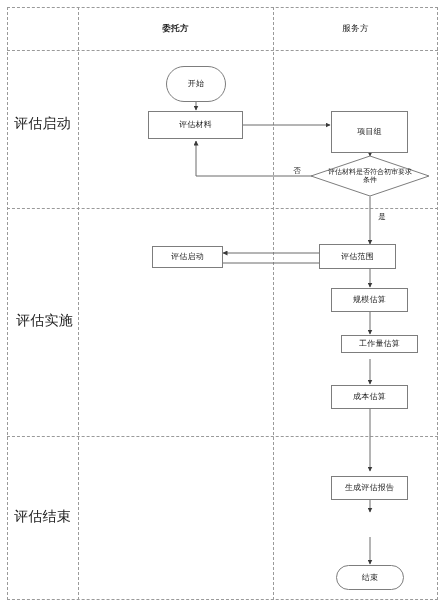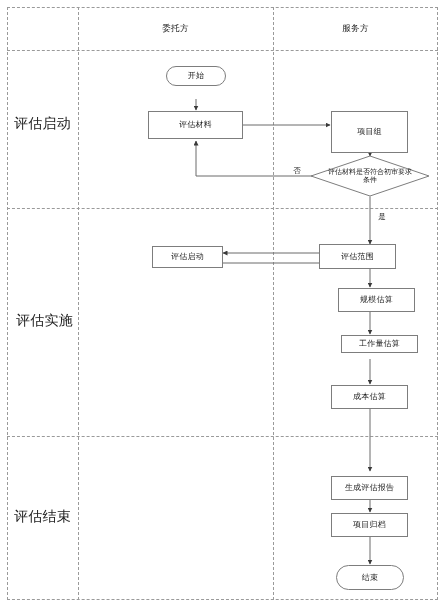--- a/index.html
+++ b/index.html
@@ -125,21 +125,21 @@
 
 <div id="canvas">
 
   <div class="lane-outline"></div>
   <div class="v-div" style="left:78px;"></div>
   <div class="v-div" style="left:273px;"></div>
   <div class="h-div" style="top:50px;"></div>
   <div class="h-div" style="top:208px;"></div>
   <div class="h-div" style="top:436px;"></div>
 
-  <div class="lane-head" style="left:78px; top:23px; width:195px;">委托方</div>
+  <div class="lane-head" style="left:78px; top:23px; width:195px;font-weight:bold;">委托方</div>
   <div class="lane-head" style="left:273px; top:23px; width:165px;">服务方</div>
 
   <div class="phase-label" style="left:7px; top:118px; width:71px;">评估启动</div>
   <div class="phase-label" style="left:9px; top:315px; width:71px;">评估实施</div>
   <div class="phase-label" style="left:7px; top:511px; width:71px;">评估结束</div>
 
   <svg id="svg-layer">
     <defs>
       <marker id="arrow" viewBox="0 0 10 10" refX="9" refY="5" markerWidth="5" markerHeight="5" orient="auto-start-reverse">
         <path d="M 0 0 L 10 5 L 0 10 z" fill="#3a3a3a"></path>
@@ -168,45 +168,44 @@
       <path d="M 370 359 L 370 384"></path>
 
       <path d="M 370 409 L 370 471"></path>
 
       <path d="M 370 496 L 370 512"></path>
 
       <path d="M 370 537 L 370 564"></path>
     </g>
   </svg>
 
-  <div class="node terminator" style="left:166px; top:66px; width:60px; height:20px;">开始</div>
+  <div class="node terminator" style="left:166px; top:66px; width:60px; height:36px;">开始</div>
 
   <div class="node" style="left:148px; top:111px; width:95px; height:28px;">评估材料</div>
 
   <div class="node" style="left:331px; top:111px; width:77px; height:42px;">项目组</div>
 
   <div class="diamond-wrap" style="left:311px; top:156px; width:118px; height:40px;">
     <svg width="118" height="40" viewBox="0 0 118 40">
       <polygon points="59,0 118,20 59,40 0,20" fill="#ffffff" stroke="#7d7d7d" stroke-width="1"></polygon>
     </svg>
     <div class="diamond-text">评估材料是否符合初审要求条件</div>
   </div>
 
   <div class="edge-label" style="left:290px; top:166px; width:12px;">否</div>
   <div class="edge-label" style="left:375px; top:212px; width:12px;">是</div>
 
   <div class="node" style="left:152px; top:246px; width:71px; height:22px;">评估启动</div>
 
   <div class="node" style="left:319px; top:244px; width:77px; height:25px;">评估范围</div>
 
-  <div class="node" style="left:331px; top:288px; width:77px; height:24px;margin-left:7px;">规模估算</div>
+  <div class="node" style="left:331px; top:288px; width:77px; height:24px;">规模估算</div>
 
   <div class="node" style="left:341px; top:335px; width:77px; height:18px;">工作量估算</div>
 
   <div class="node" style="left:331px; top:385px; width:77px; height:24px;">成本估算</div>
 
   <div class="node" style="left:331px; top:476px; width:77px; height:24px;">生成评估报告</div>
 
-  <div class="node" style="left:331px; top:513px; width:77px; height:24px;">项目归档</div>
 
   <div class="node terminator" style="left:336px; top:565px; width:68px; height:25px;">结束</div>
 
 </div>
 
 </body></html>

